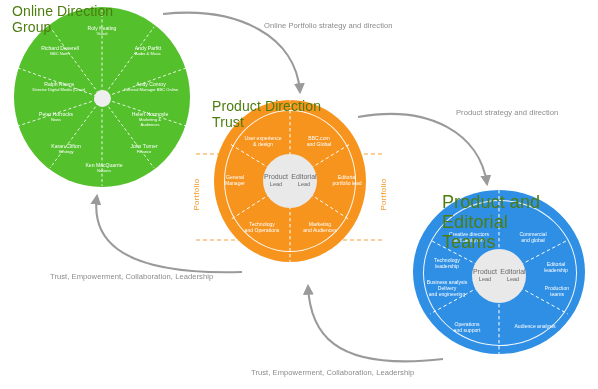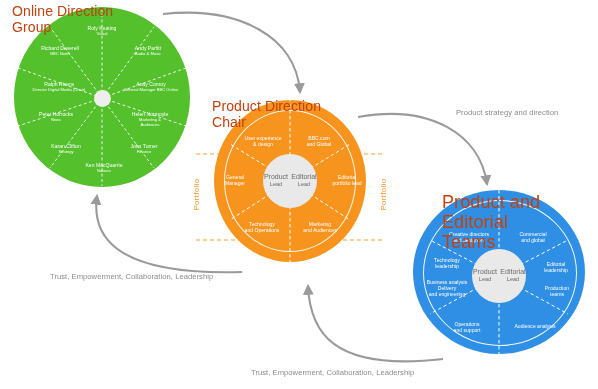--- a/index.html
+++ b/index.html
@@ -34,21 +34,21 @@
   
   .circle-block { position: absolute; }
 
   .disc {
     position: absolute;
     border-radius: 50%;
   }
 
   .blocktitle {
     position: absolute;
-    color: #c2410c;
+    color: #4d7c0f;
     font-weight: normal;
     line-height: 1.12;
     letter-spacing: 0.1px;
     white-space: pre-line;
     z-index: 6;
     pointer-events: none;
   }
 
   
   .hub {
@@ -231,21 +231,21 @@
       <g stroke="#ffffff" stroke-width="1" stroke-dasharray="3.4,2.6">
         <line x1="94" y1="2" x2="94" y2="168"></line>
         <line x1="94" y1="85" x2="34" y2="48"></line>
         <line x1="94" y1="85" x2="154" y2="48"></line>
         <line x1="94" y1="85" x2="34" y2="124"></line>
         <line x1="94" y1="85" x2="154" y2="124"></line>
       </g>
     </svg>
 
     <div class="blocktitle" id="orange-title" style="left:16px; top:3px; width:150px;">Product Direction
-Chair</div>
+Trust</div>
 
     <div class="hub" style="left:67px; top:58px; width:54px; height:54px;"></div>
 
     <div class="hub-label" style="left:66px; top:77px; width:28px;">
       <span class="l1">Product</span>
       <span class="l2">Lead</span>
     </div>
     <div class="hub-label" style="left:94px; top:77px; width:28px;">
       <span class="l1">Editorial</span>
       <span class="l2">Lead</span>
@@ -336,17 +336,18 @@
       <span class="t" style="white-space:pre-line">Business analysis
 Delivery
 and engineering</span>
     </div>
     <div class="seg-label" style="left:12px; top:72px; width:54px;">
       <span class="t" style="white-space:pre-line">Technology
 leadership</span>
     </div>
   </div>
 
+  <div class="caption" style="left:264px; top:21px;">Online Portfolio strategy and direction</div>
   <div class="caption" style="left:456px; top:108px;">Product strategy and direction</div>
   <div class="caption" style="left:50px; top:272px;">Trust, Empowerment, Collaboration, Leadership</div>
   <div class="caption" style="left:251px; top:368px;">Trust, Empowerment, Collaboration, Leadership</div>
 
 </div>
 
 </body></html>

